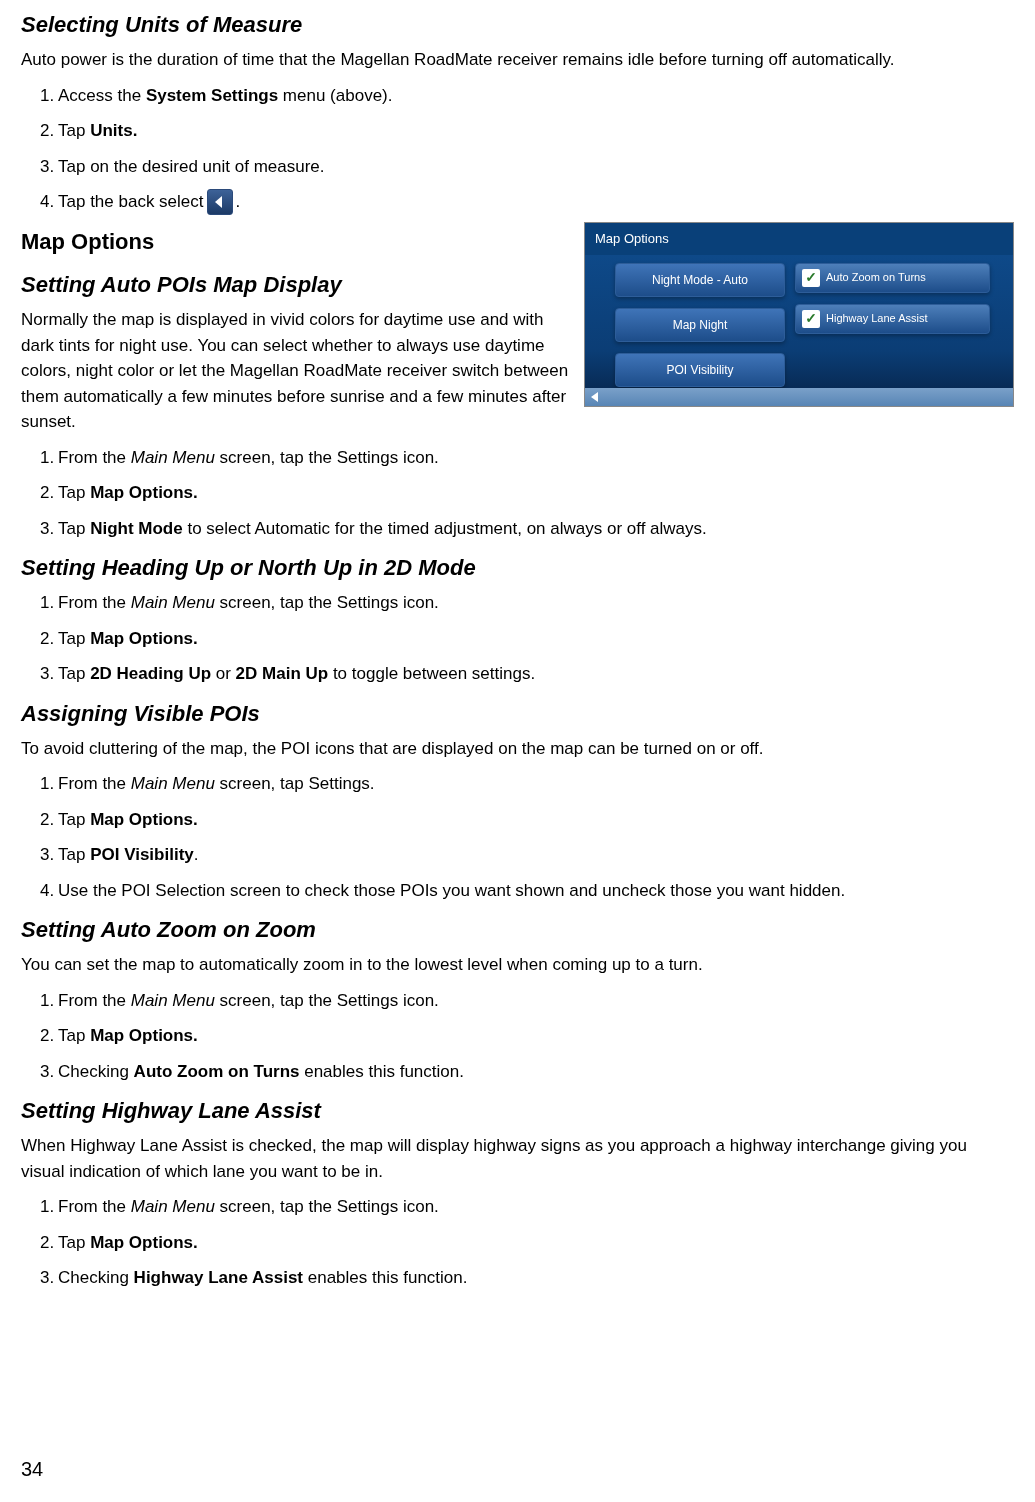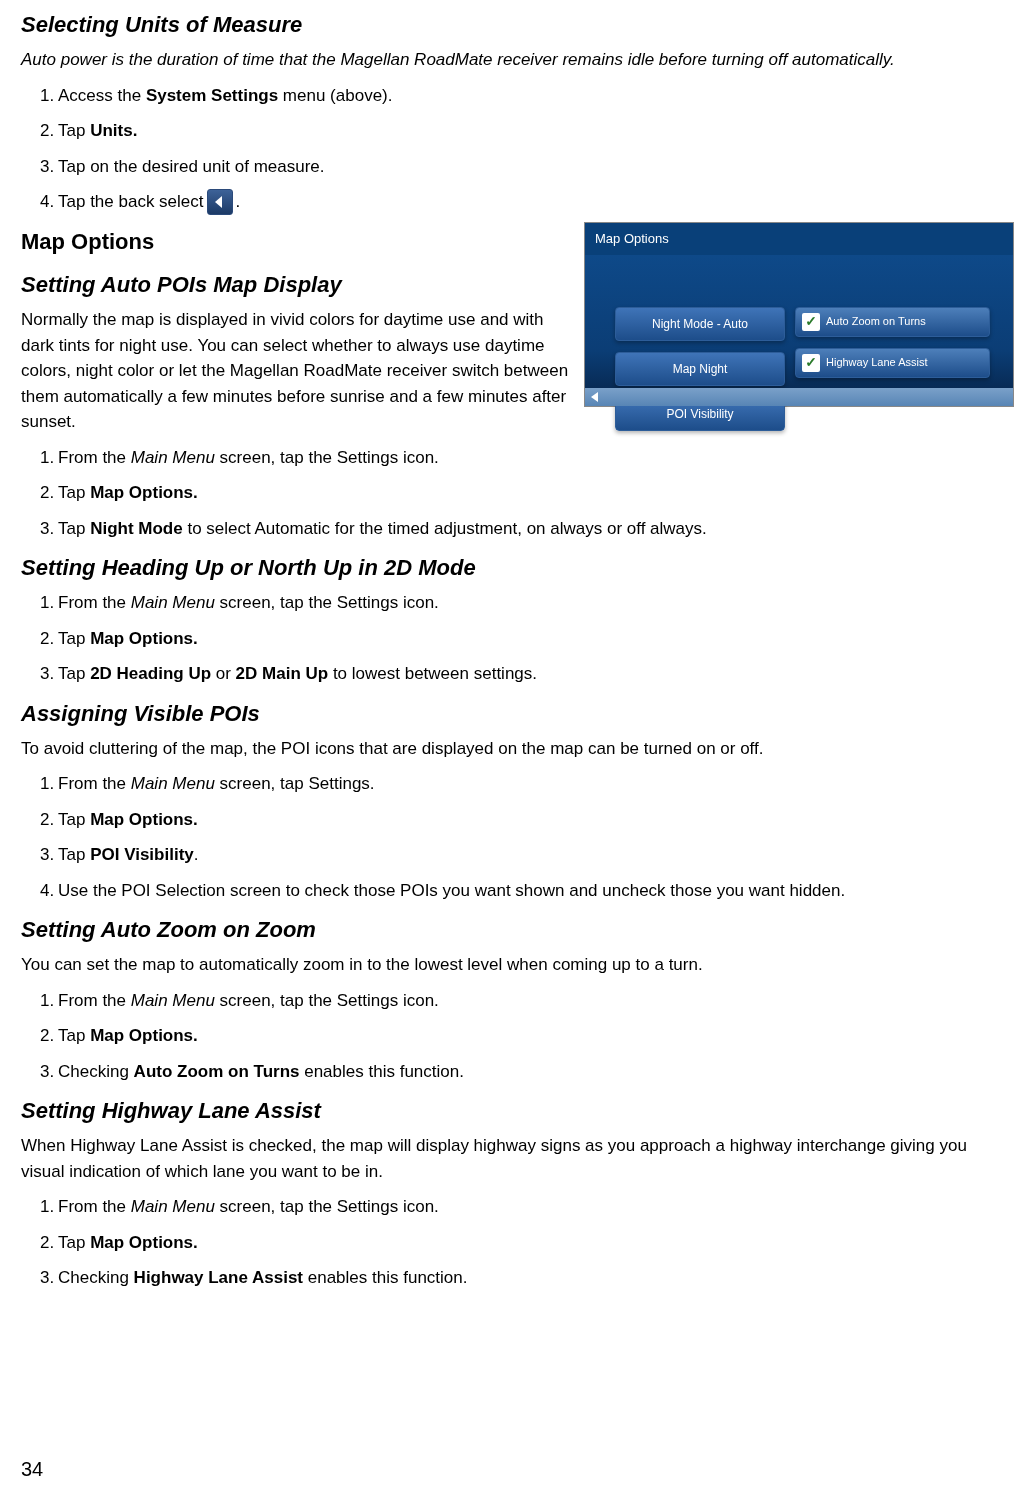--- a/index.html
+++ b/index.html
@@ -22,21 +22,20 @@
       font-style: italic;
       font-weight: bold;
       font-size: 22px;
       margin-bottom: 6px;
     }
     .paragraph {
       margin-bottom: 10px;
     }
     .paragraph-indent {
       padding-left: 0px;
-      font-style: italic;
     }
     .ol {
       list-style: none;
       padding-left: 37px;
       margin-bottom: 8px;
     }
     .ol li {
       margin-bottom: 10px;
       position: relative;
     }
@@ -90,21 +89,20 @@
     }
     .screenshot-body {
       padding: 8px 12px;
       display: flex;
       gap: 10px;
     }
     .screenshot-col {
       display: flex;
       flex-direction: column;
       gap: 11px;
-      margin-top: 44px;
     }
     .screenshot-col-left {
       margin-left: 18px;
     }
     .screenshot-btn {
       width: 170px;
       height: 34px;
       background: linear-gradient(to bottom, #3f74b8, #1d4d8a);
       border: 1px solid #2d5d99;
       border-radius: 4px;
@@ -261,21 +259,21 @@
   <li>
     <span class="num">1.</span>
     <span>From the </span><span class="italic">Main Menu</span><span> screen, tap the Settings icon.</span>
   </li>
   <li>
     <span class="num">2.</span>
     <span>Tap </span><span class="bold">Map Options.</span>
   </li>
   <li>
     <span class="num">3.</span>
-    <span>Tap </span><span class="bold">2D Heading Up</span><span> or </span><span class="bold">2D Main Up</span><span> to lowest between settings.</span>
+    <span>Tap </span><span class="bold">2D Heading Up</span><span> or </span><span class="bold">2D Main Up</span><span> to toggle between settings.</span>
   </li>
 </ol>
 
 <div class="section-italic">Assigning Visible POIs</div>
 <div class="paragraph">To avoid cluttering of the map, the POI icons that are displayed on the map can be turned on or off.</div>
 <ol class="ol">
   <li>
     <span class="num">1.</span>
     <span>From the </span><span class="italic">Main Menu</span><span> screen, tap Settings.</span>
   </li>

